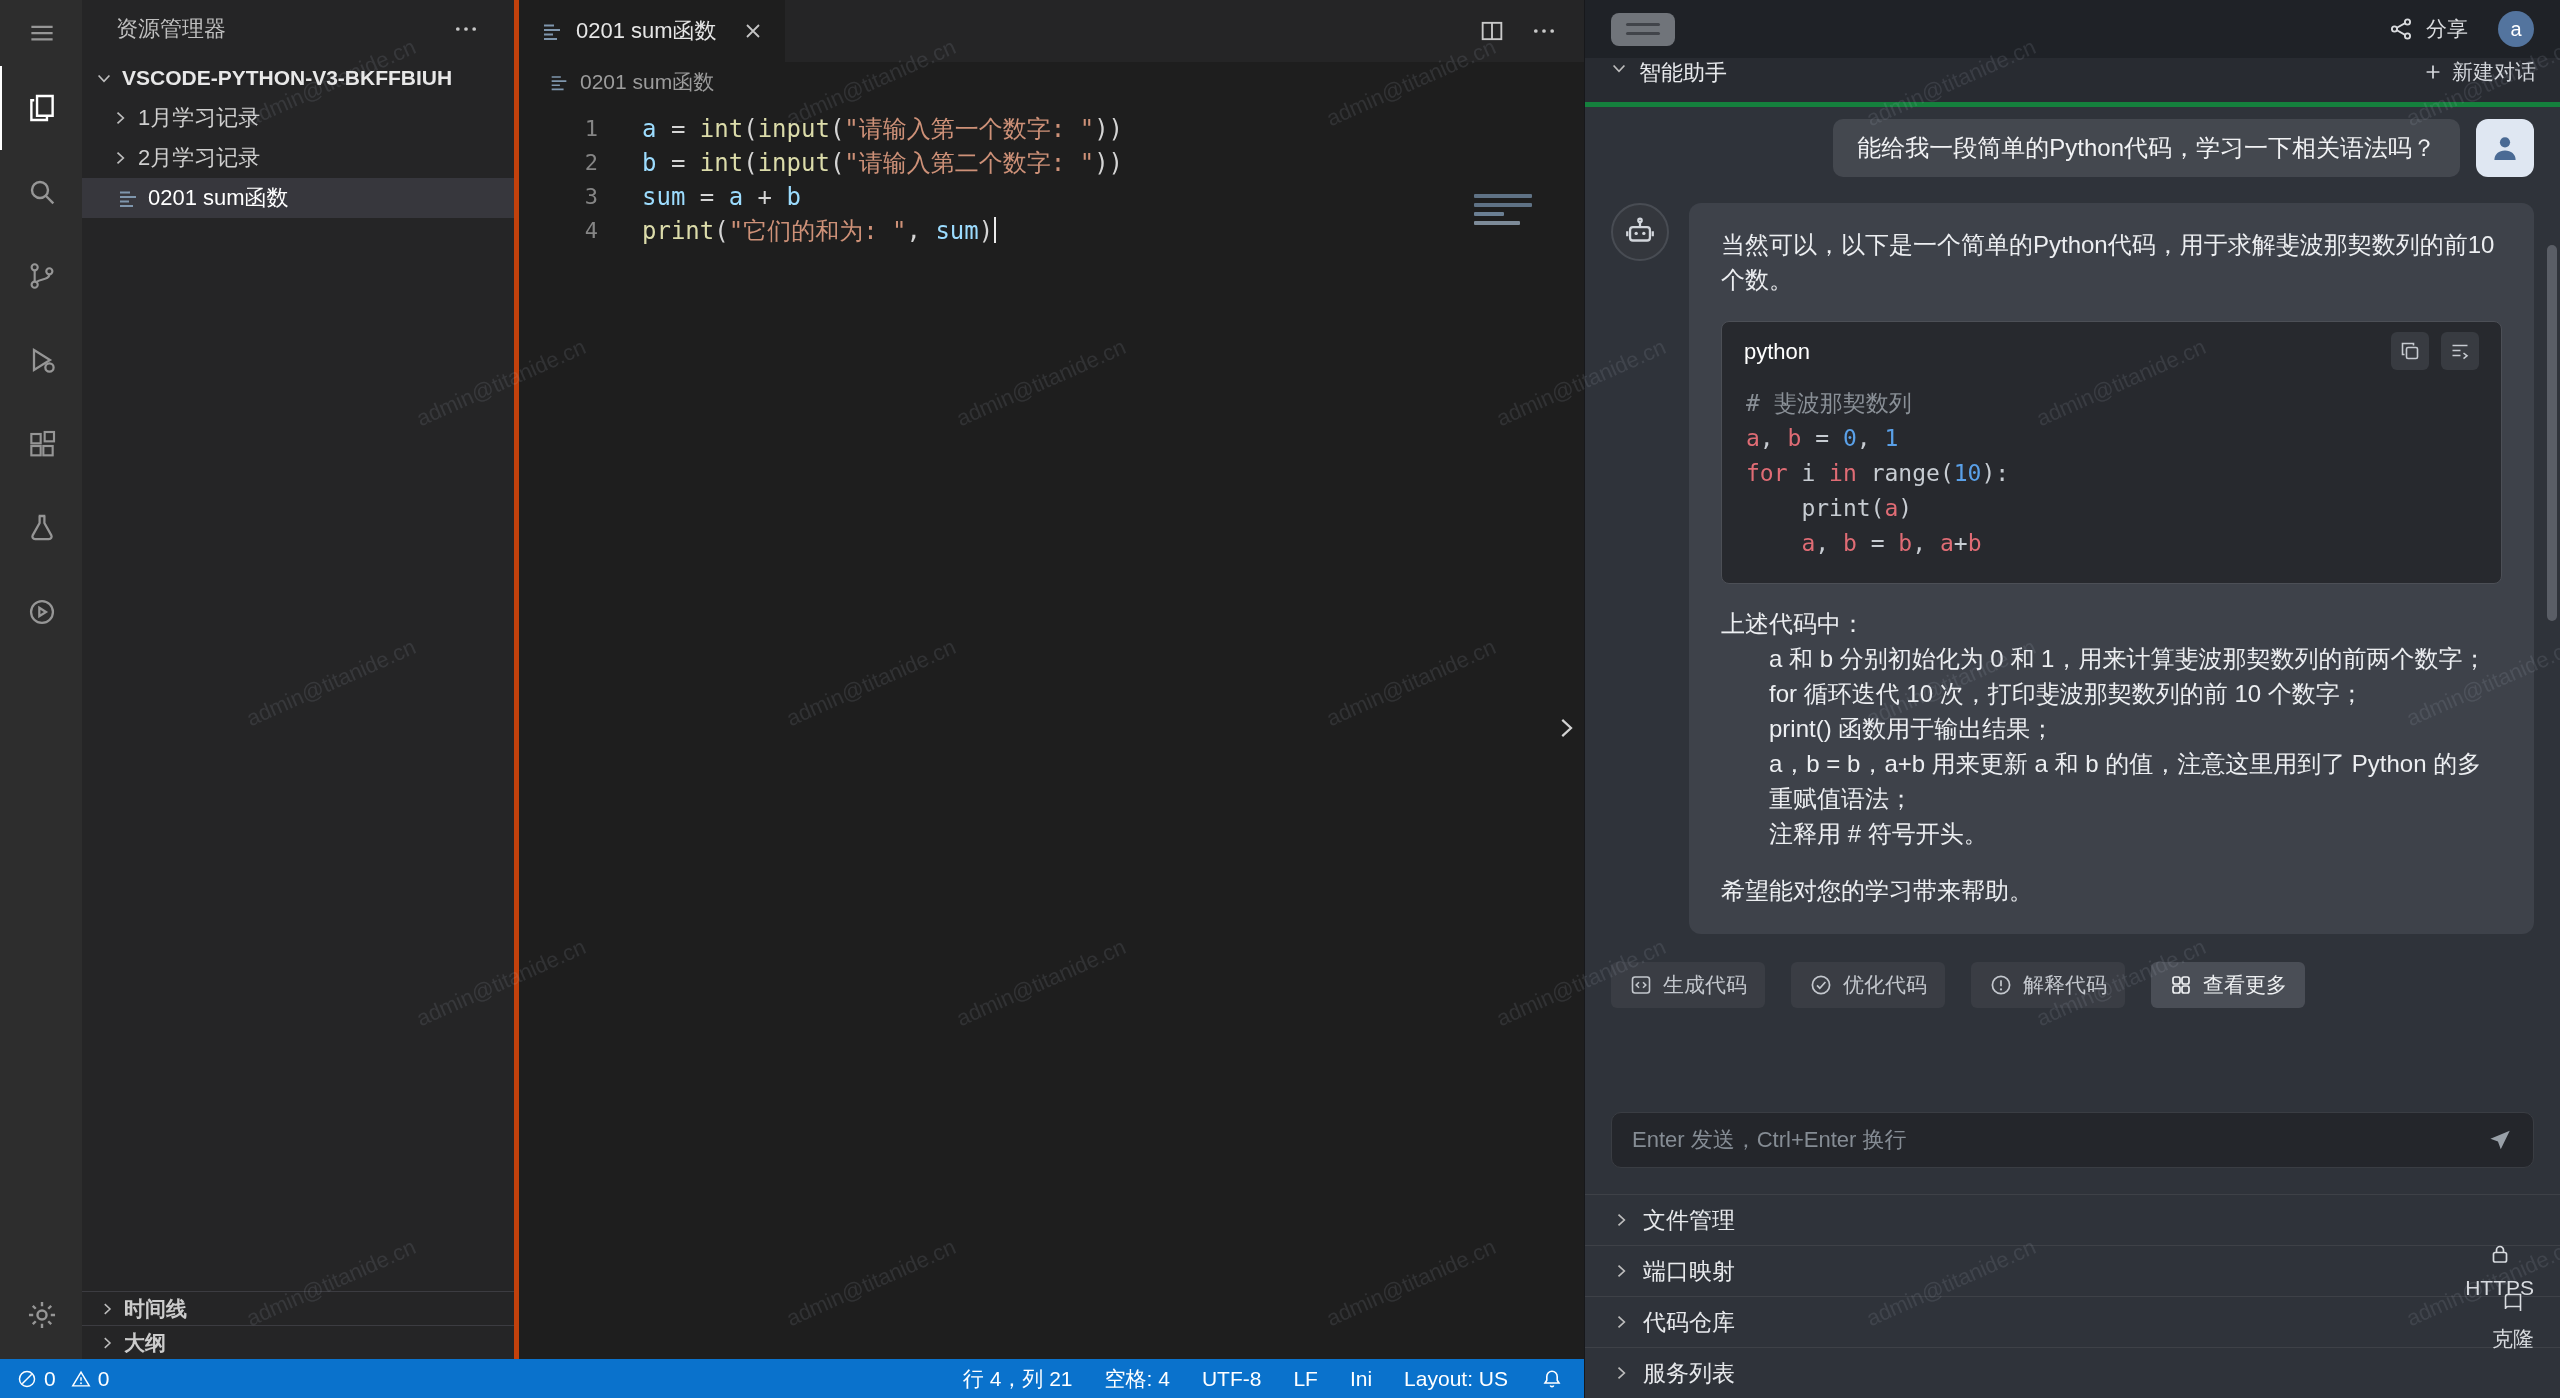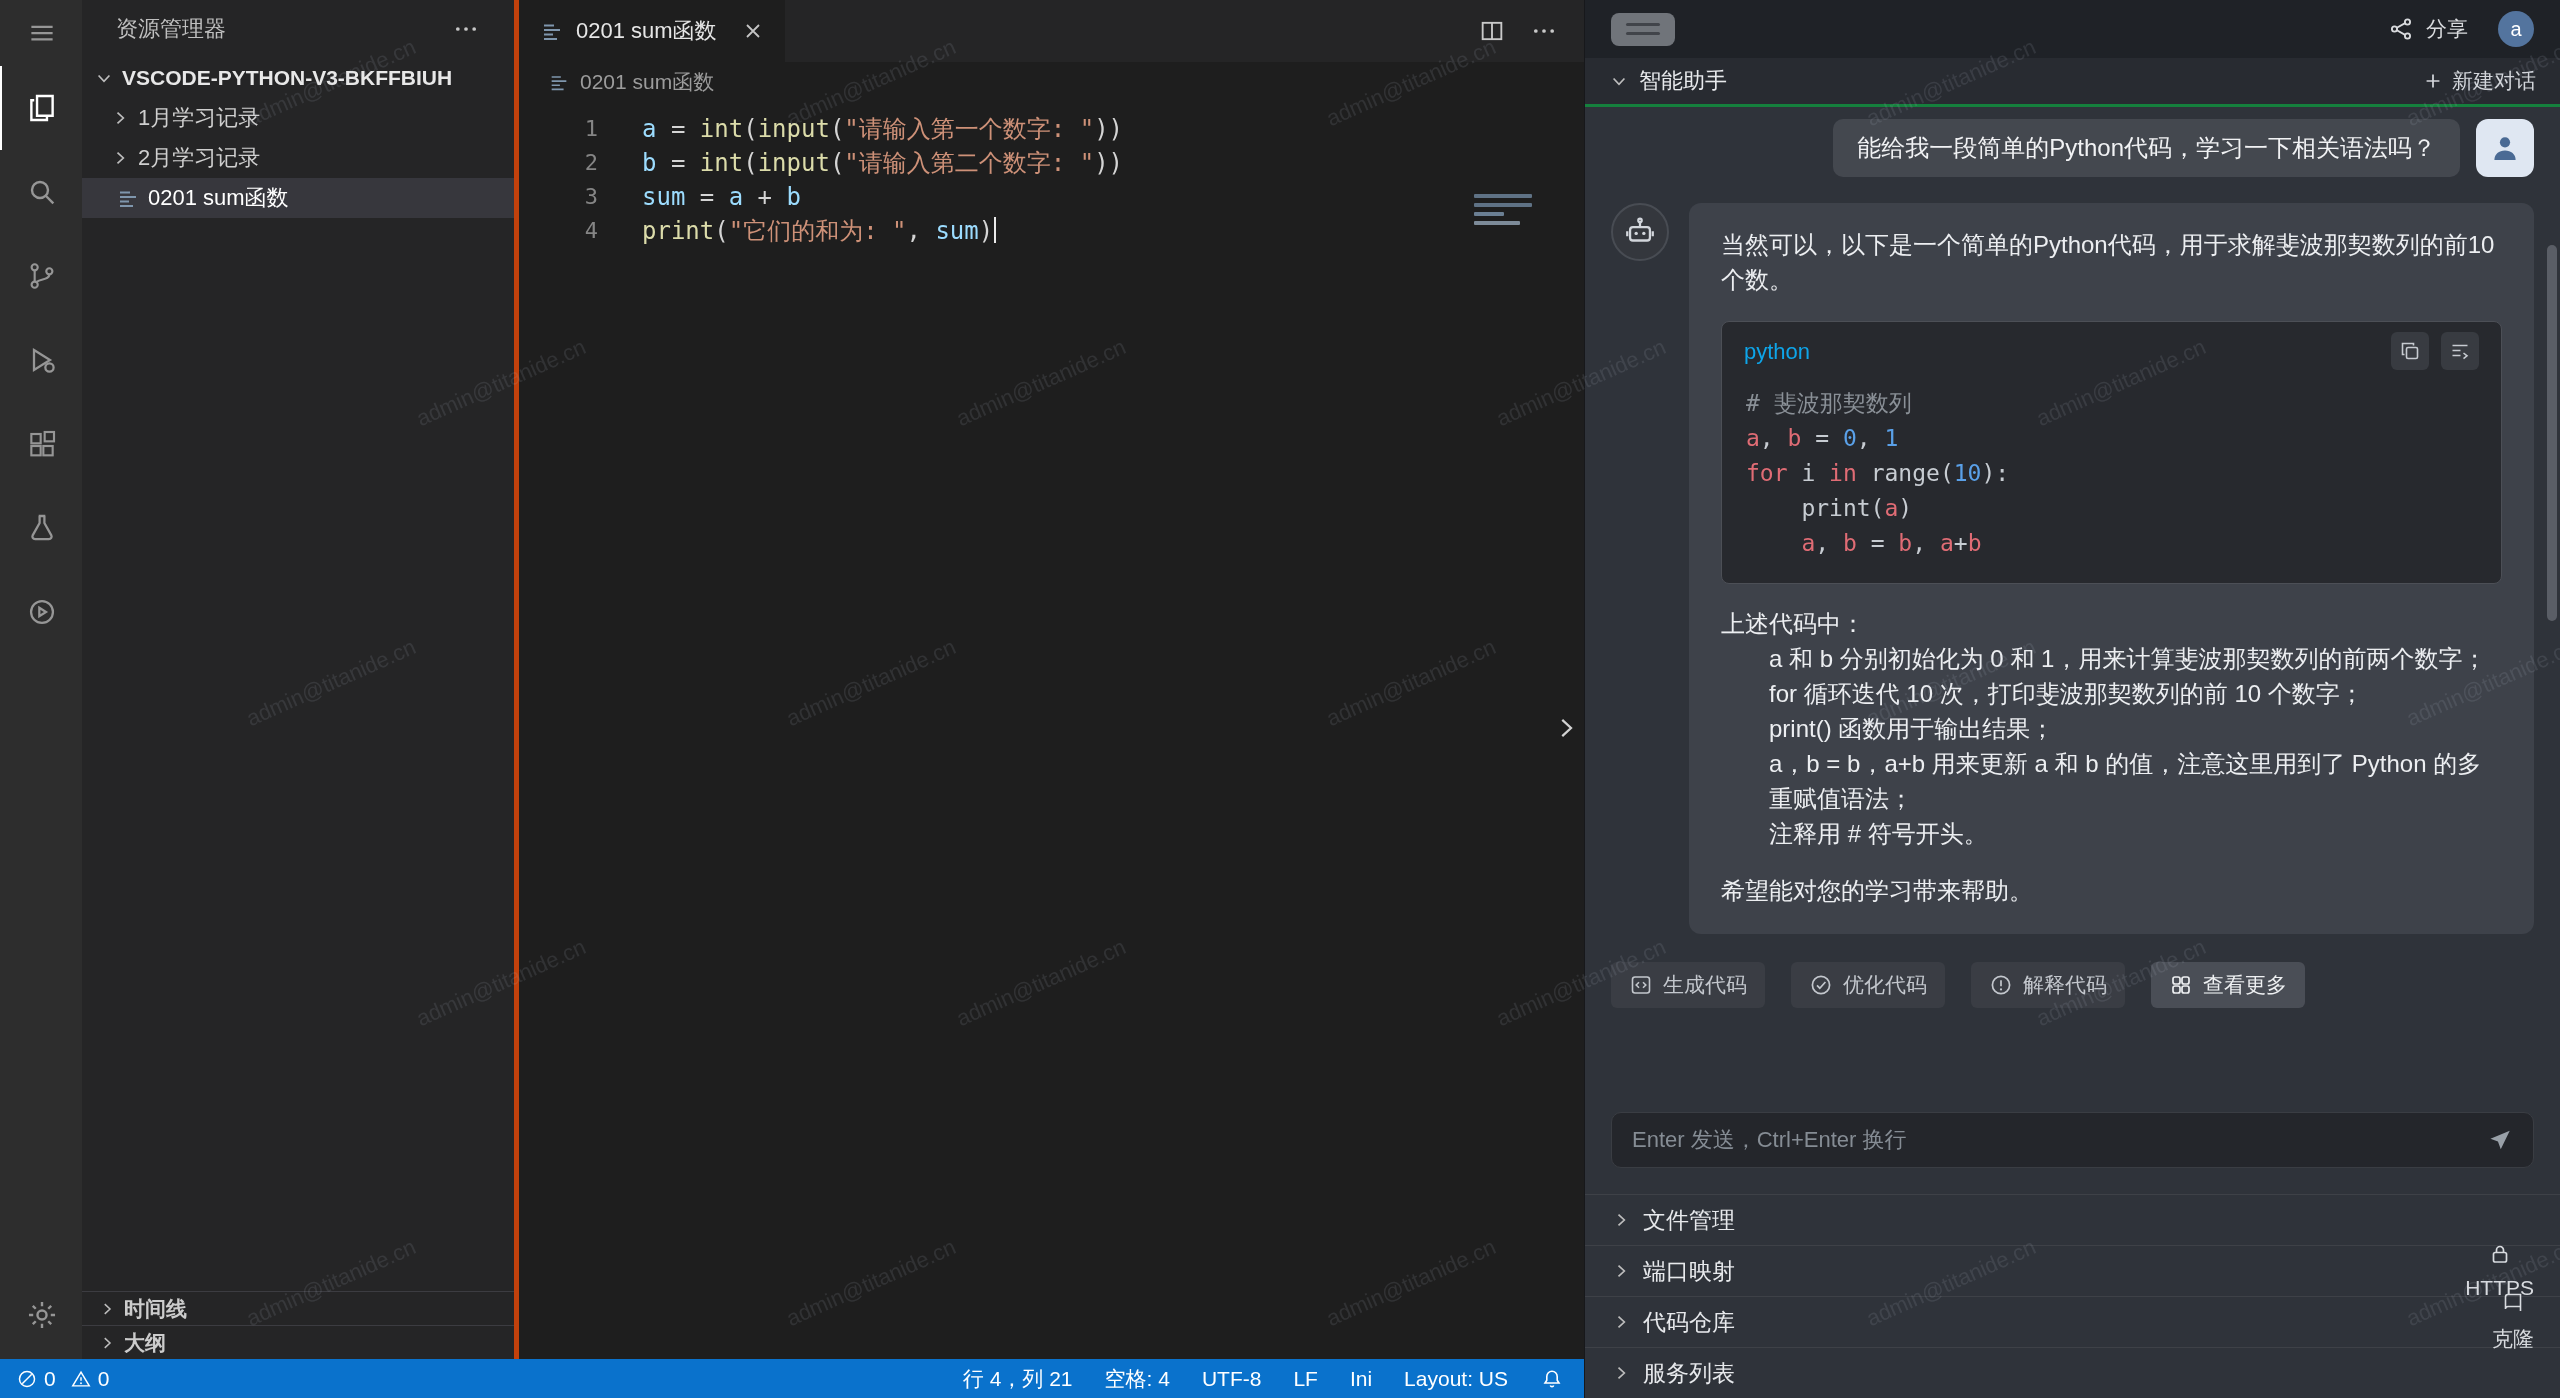--- a/index.html
+++ b/index.html
@@ -52,31 +52,31 @@
   .mm1{width:58px;background:#5f7285}.mm2{width:58px;background:#5f7285}.mm3{width:30px;background:#6b7f93}.mm4{width:46px;background:#7d8b99}
   .panel-toggle{position:absolute;right:2px;top:706px;width:32px;height:44px;display:flex;align-items:center;justify-content:center;color:#d2d2d2;}
 
   
   .right-panel{position:absolute;left:1584px;top:0;width:976px;height:1398px;background:#2f333a;display:flex;flex-direction:column;border-left:1px solid #17181b;z-index:5;}
   .rp-top{height:58px;background:#1f2227;display:flex;align-items:center;padding:0 26px;flex:none;}
   .handle{width:64px;height:33px;border-radius:8px;background:#70747a;display:flex;flex-direction:column;justify-content:center;align-items:center;gap:6px;}
   .handle i{display:block;width:34px;height:3px;background:#41444a;border-radius:2px;}
   .rp-top-right{margin-left:auto;display:flex;align-items:center;gap:12px;color:#d9dbde;font-size:21px;}
   .avatar{width:36px;height:36px;border-radius:50%;background:#53749e;color:#fff;display:flex;align-items:center;justify-content:center;font-size:20px;margin-left:18px;}
-  .rp-header{height:49px;background:#282b31;display:flex;align-items:center;gap:10px;padding:0 24px;color:#e8eaed;font-size:22px;flex:none;border-bottom:3px solid #15803d;}
+  .rp-header{height:49px;background:#282b31;display:flex;align-items:flex-start;gap:10px;padding:0 24px;color:#e8eaed;font-size:22px;flex:none;border-bottom:5px solid #15803d;}
   .new-chat{margin-left:auto;display:flex;align-items:center;gap:8px;color:#d3d6db;font-size:21px;}
   .chat{flex:1;padding:12px 26px 0;overflow:hidden;position:relative;}
   .user-row{display:flex;justify-content:flex-end;align-items:flex-start;gap:16px;}
   .user-bubble{background:#44484f;border-radius:10px;padding:13px 24px;font-size:24px;color:#f1f2f4;}
   .user-avatar{width:58px;height:58px;border-radius:12px;background:#dfe7f2;color:#4a6a94;display:flex;align-items:center;justify-content:center;flex:none;}
   .bot-row{display:flex;gap:20px;margin-top:26px;align-items:flex-start;}
   .bot-avatar{width:58px;height:58px;border-radius:50%;background:#34373d;border:2px solid #484c53;color:#d2d6dc;display:flex;align-items:center;justify-content:center;flex:none;}
   .bot-bubble{flex:1;background:#3e424a;border-radius:12px;padding:24px 32px 26px;color:#eceef1;font-size:24px;line-height:35px;}
   .code-card{margin-top:24px;background:#27292e;border:1px solid #4c4f56;border-radius:8px;overflow:hidden;}
-  .code-card-header{height:58px;display:flex;align-items:center;padding:0 22px;color:#0ea5e9;font-size:22px;}
+  .code-card-header{height:58px;display:flex;align-items:center;padding:0 22px;color:#ffffff;font-size:22px;}
   .code-card-btns{margin-left:auto;display:flex;gap:12px;}
   .card-btn{width:38px;height:38px;border-radius:6px;background:#383b41;color:#c7cbd1;display:flex;align-items:center;justify-content:center;}
   .code-card-body{padding:6px 24px 22px;font-family:"DejaVu Sans Mono","Liberation Mono",monospace;font-size:23px;line-height:35px;color:#c7ccd2;}
   .chat-code-line{white-space:pre;}
   .ct-c{color:#8a9097}.ct-r{color:#e06c75}.ct-b{color:#5aa0e8}.ct-p{color:#c7ccd2}
   .explain{margin-top:22px;}
   .explain-item{margin-left:48px;}
   .closing{margin-top:22px;}
   .actions-row{display:flex;gap:26px;margin-top:28px;}
   .action-btn{height:46px;border-radius:6px;background:#3a3d44;color:#c3c7cd;display:flex;align-items:center;gap:10px;padding:0 18px;font-size:21px;}

